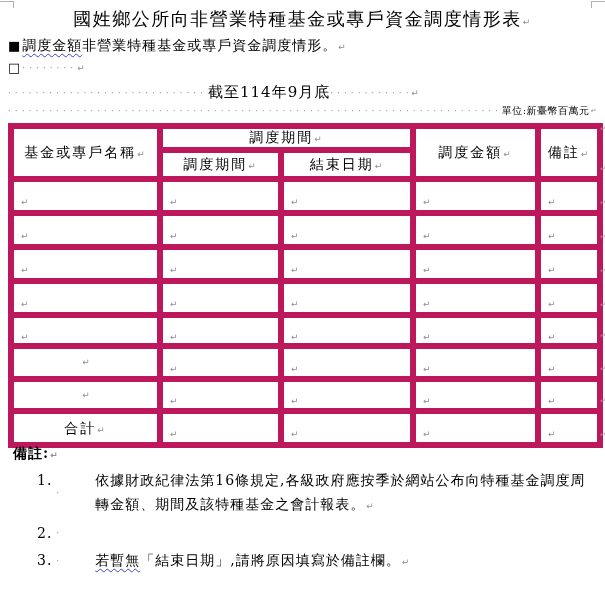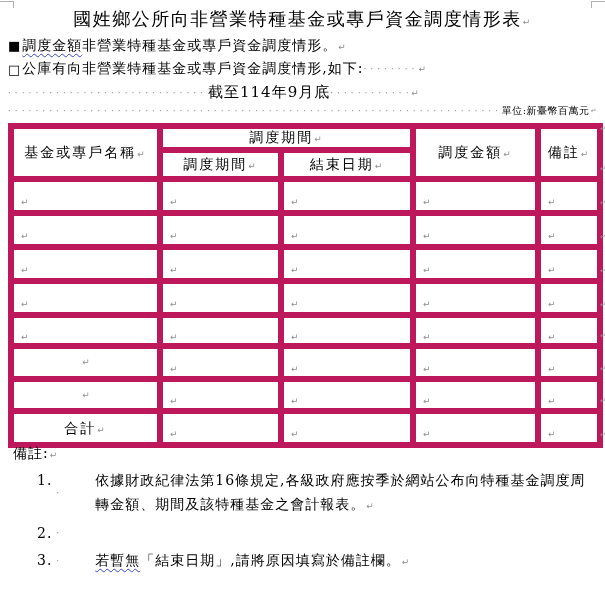--- a/index.html
+++ b/index.html
@@ -33,41 +33,40 @@
   .hc { text-align:center; vertical-align:middle; font-size:14px; letter-spacing:2px; }
   .ha { height:20px; } .hb { height:29px; }
   .r34 { height:34px; } .r31 { height:31px; } .r33 { height:33px; } .r32 { height:32px; }
   .bc { vertical-align:middle; text-align:left; padding:8px 0 0 6px; line-height:1; }
   .bc.ctr-top { text-align:center; vertical-align:top; padding:3px 0 0 0; }
   .bc.total-cell { text-align:center; vertical-align:middle; font-size:14px; letter-spacing:2px; padding:0; }
   
   .rowmark { position:absolute; left:600px; color:#9a9a9a; font-size:7px; font-family:"DejaVu Sans",sans-serif; line-height:1; }
   
   .notes { position:absolute; top:443px; left:13px; width:586px; font-size:14px; letter-spacing:1px; }
-  .note-heading { line-height:20px; }
+  .note-heading { line-height:20px;font-weight:bold; }
   .note-item { display:flex; align-items:flex-start; padding-left:24px; margin-top:3px; line-height:24px; }
   .note-num { flex:none; font-size:14px; }
   .note-text { width:524px;margin-left:32px; }
   .final-pmark { position:absolute; left:4px; top:577px; }
 </style>
 </head>
 <body>
 
 <div class="page">
 
   <div class="crop tl"></div>
   <div class="crop tr"></div>
 
   <div class="title"><span>國姓鄉公所向非營業特種基金或專戶資金調度情形表</span><span class="pmark">↵</span></div>
 
   <div class="p1"><span class="chk">■</span><span class="sq">調度金額</span><span>非營業特種基金或專戶資金調度情形。</span><span class="pmark">↵</span></div>
 
   <div class="p2">
       <span class="chk">□</span>
-      <span>公庫有向非營業特種基金或專戶資金調度情形,如下:</span>
       <span class="leader" style="width:54px">····································································································</span>
       <span class="pmark">↵</span>
     </div>
 
   <div class="p3">
       <span class="leader" style="width:200px">····································································································</span>
       <span>截至114年9月底</span>
       <span class="leader" style="width:80px">····································································································</span>
       <span class="pmark">↵</span>
     </div>

